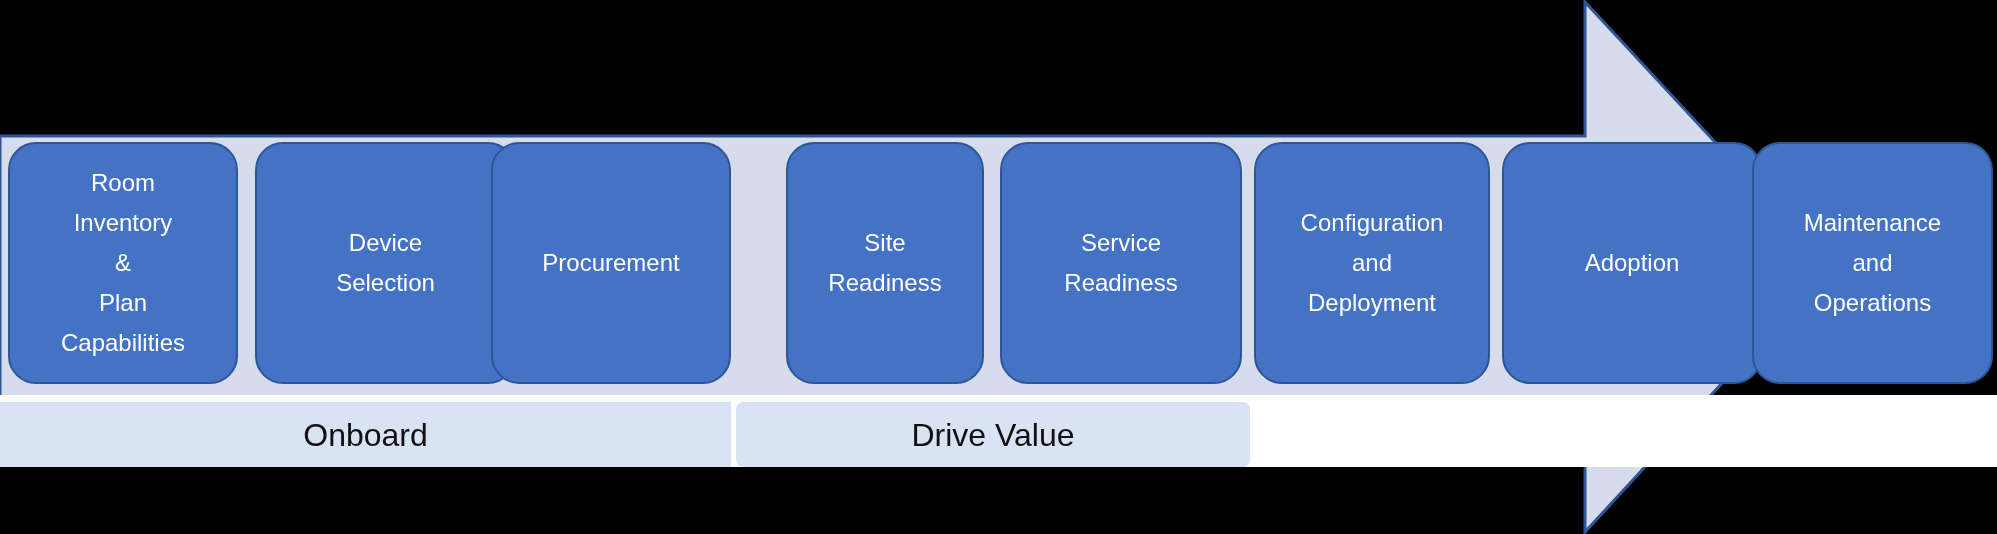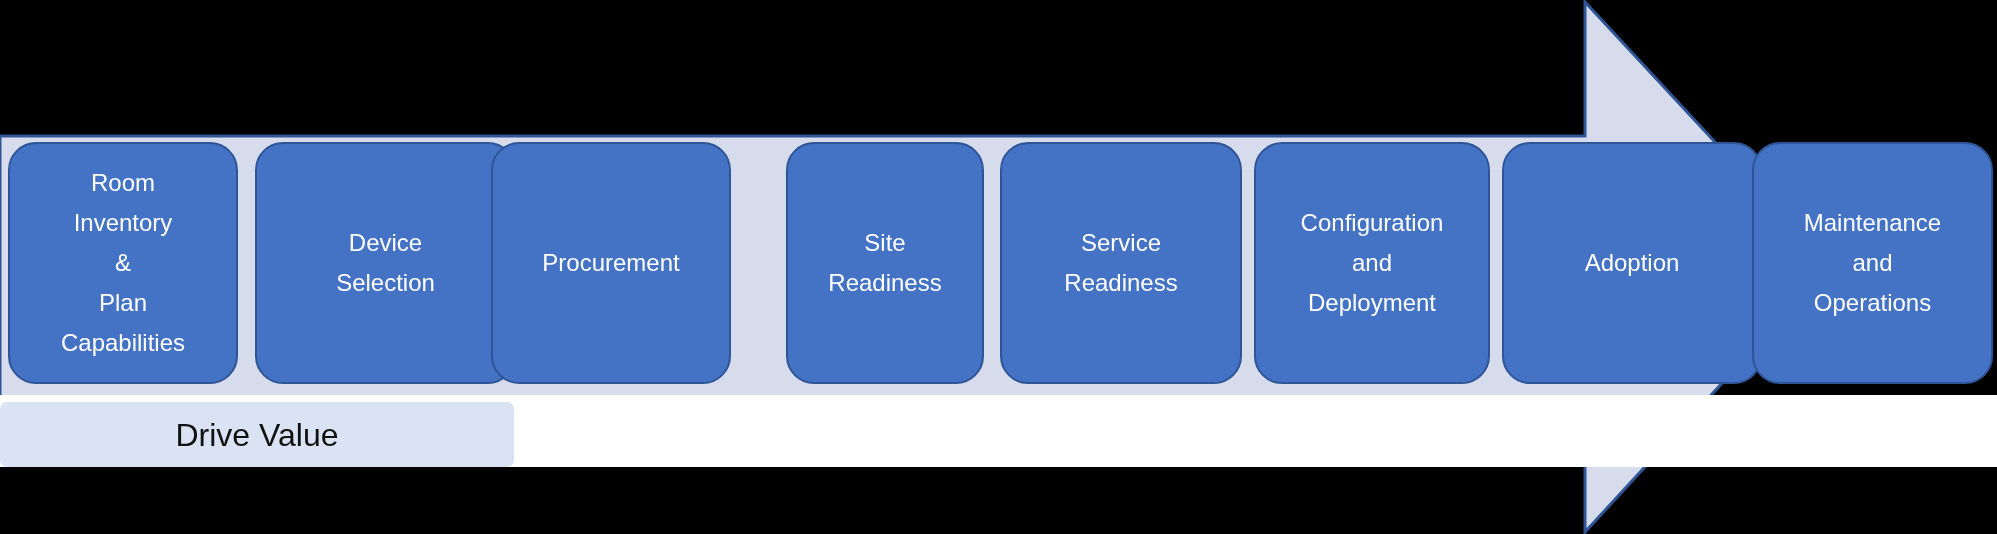--- a/index.html
+++ b/index.html
@@ -99,20 +99,23 @@
 
 <div class="stage">
 
   <svg class="arrow-svg" viewBox="0 0 1997 534" preserveAspectRatio="none" aria-hidden="true">
     <polygon points="0,136 1585,136 1585,2 1830,266 1585,532 1585,400 0,400"></polygon>
   </svg>
 
   <div class="band-separator"></div>
 
   <div class="phase-band">
+    <div class="phase phase-onboard">
+      <span>Onboard</span>
+    </div>
     <div class="phase phase-drivevalue">
       <span>Drive Value</span>
     </div>
   </div>
 
   <div>
     <div class="step step-1">
       <span>Room
 Inventory
 &amp;

